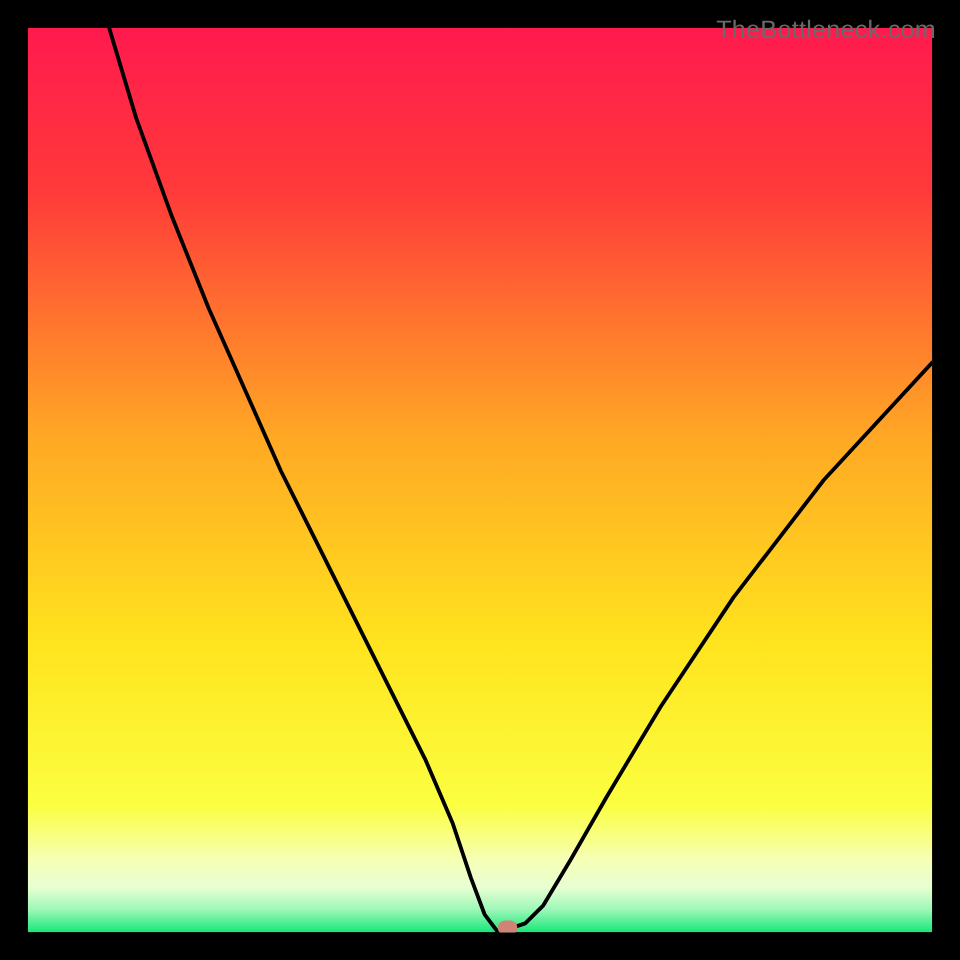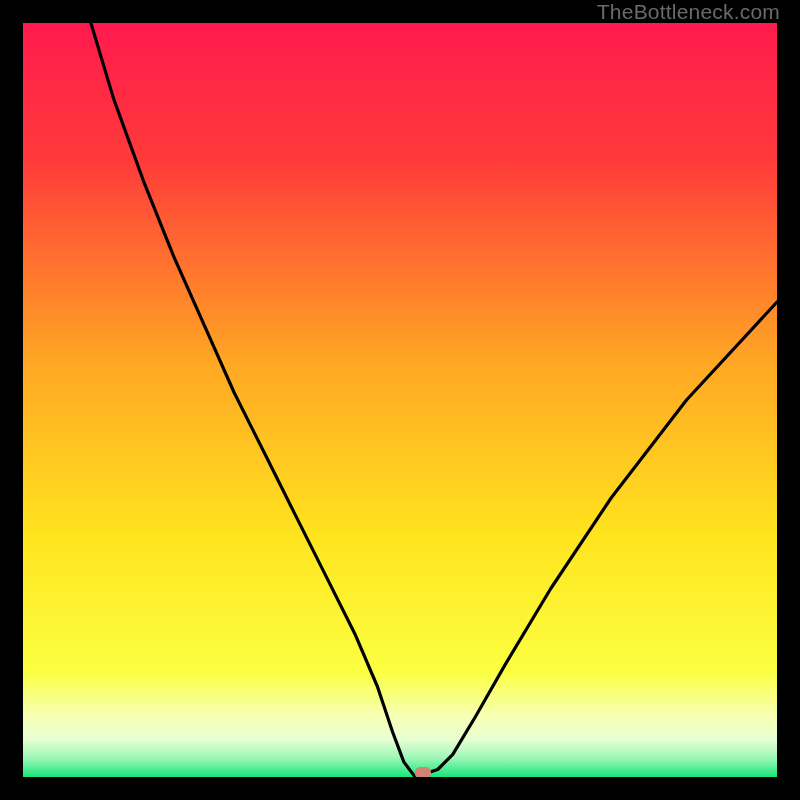--- a/index.html
+++ b/index.html
@@ -14,21 +14,21 @@
   .frame {
     position: absolute;
     left: 0;
     top: 0;
     width: 800px;
     height: 800px;
     background: #000;
   }
   .watermark {
     position: absolute;
-    top: 0;
+    top: 14px;
     right: 20px;
     color: #6a6a6a;
     font-size: 21px;
     font-weight: 500;
     letter-spacing: 0.2px;
     z-index: 10;
   }
   .plot-area {
     position: absolute;
     left: 23px;

